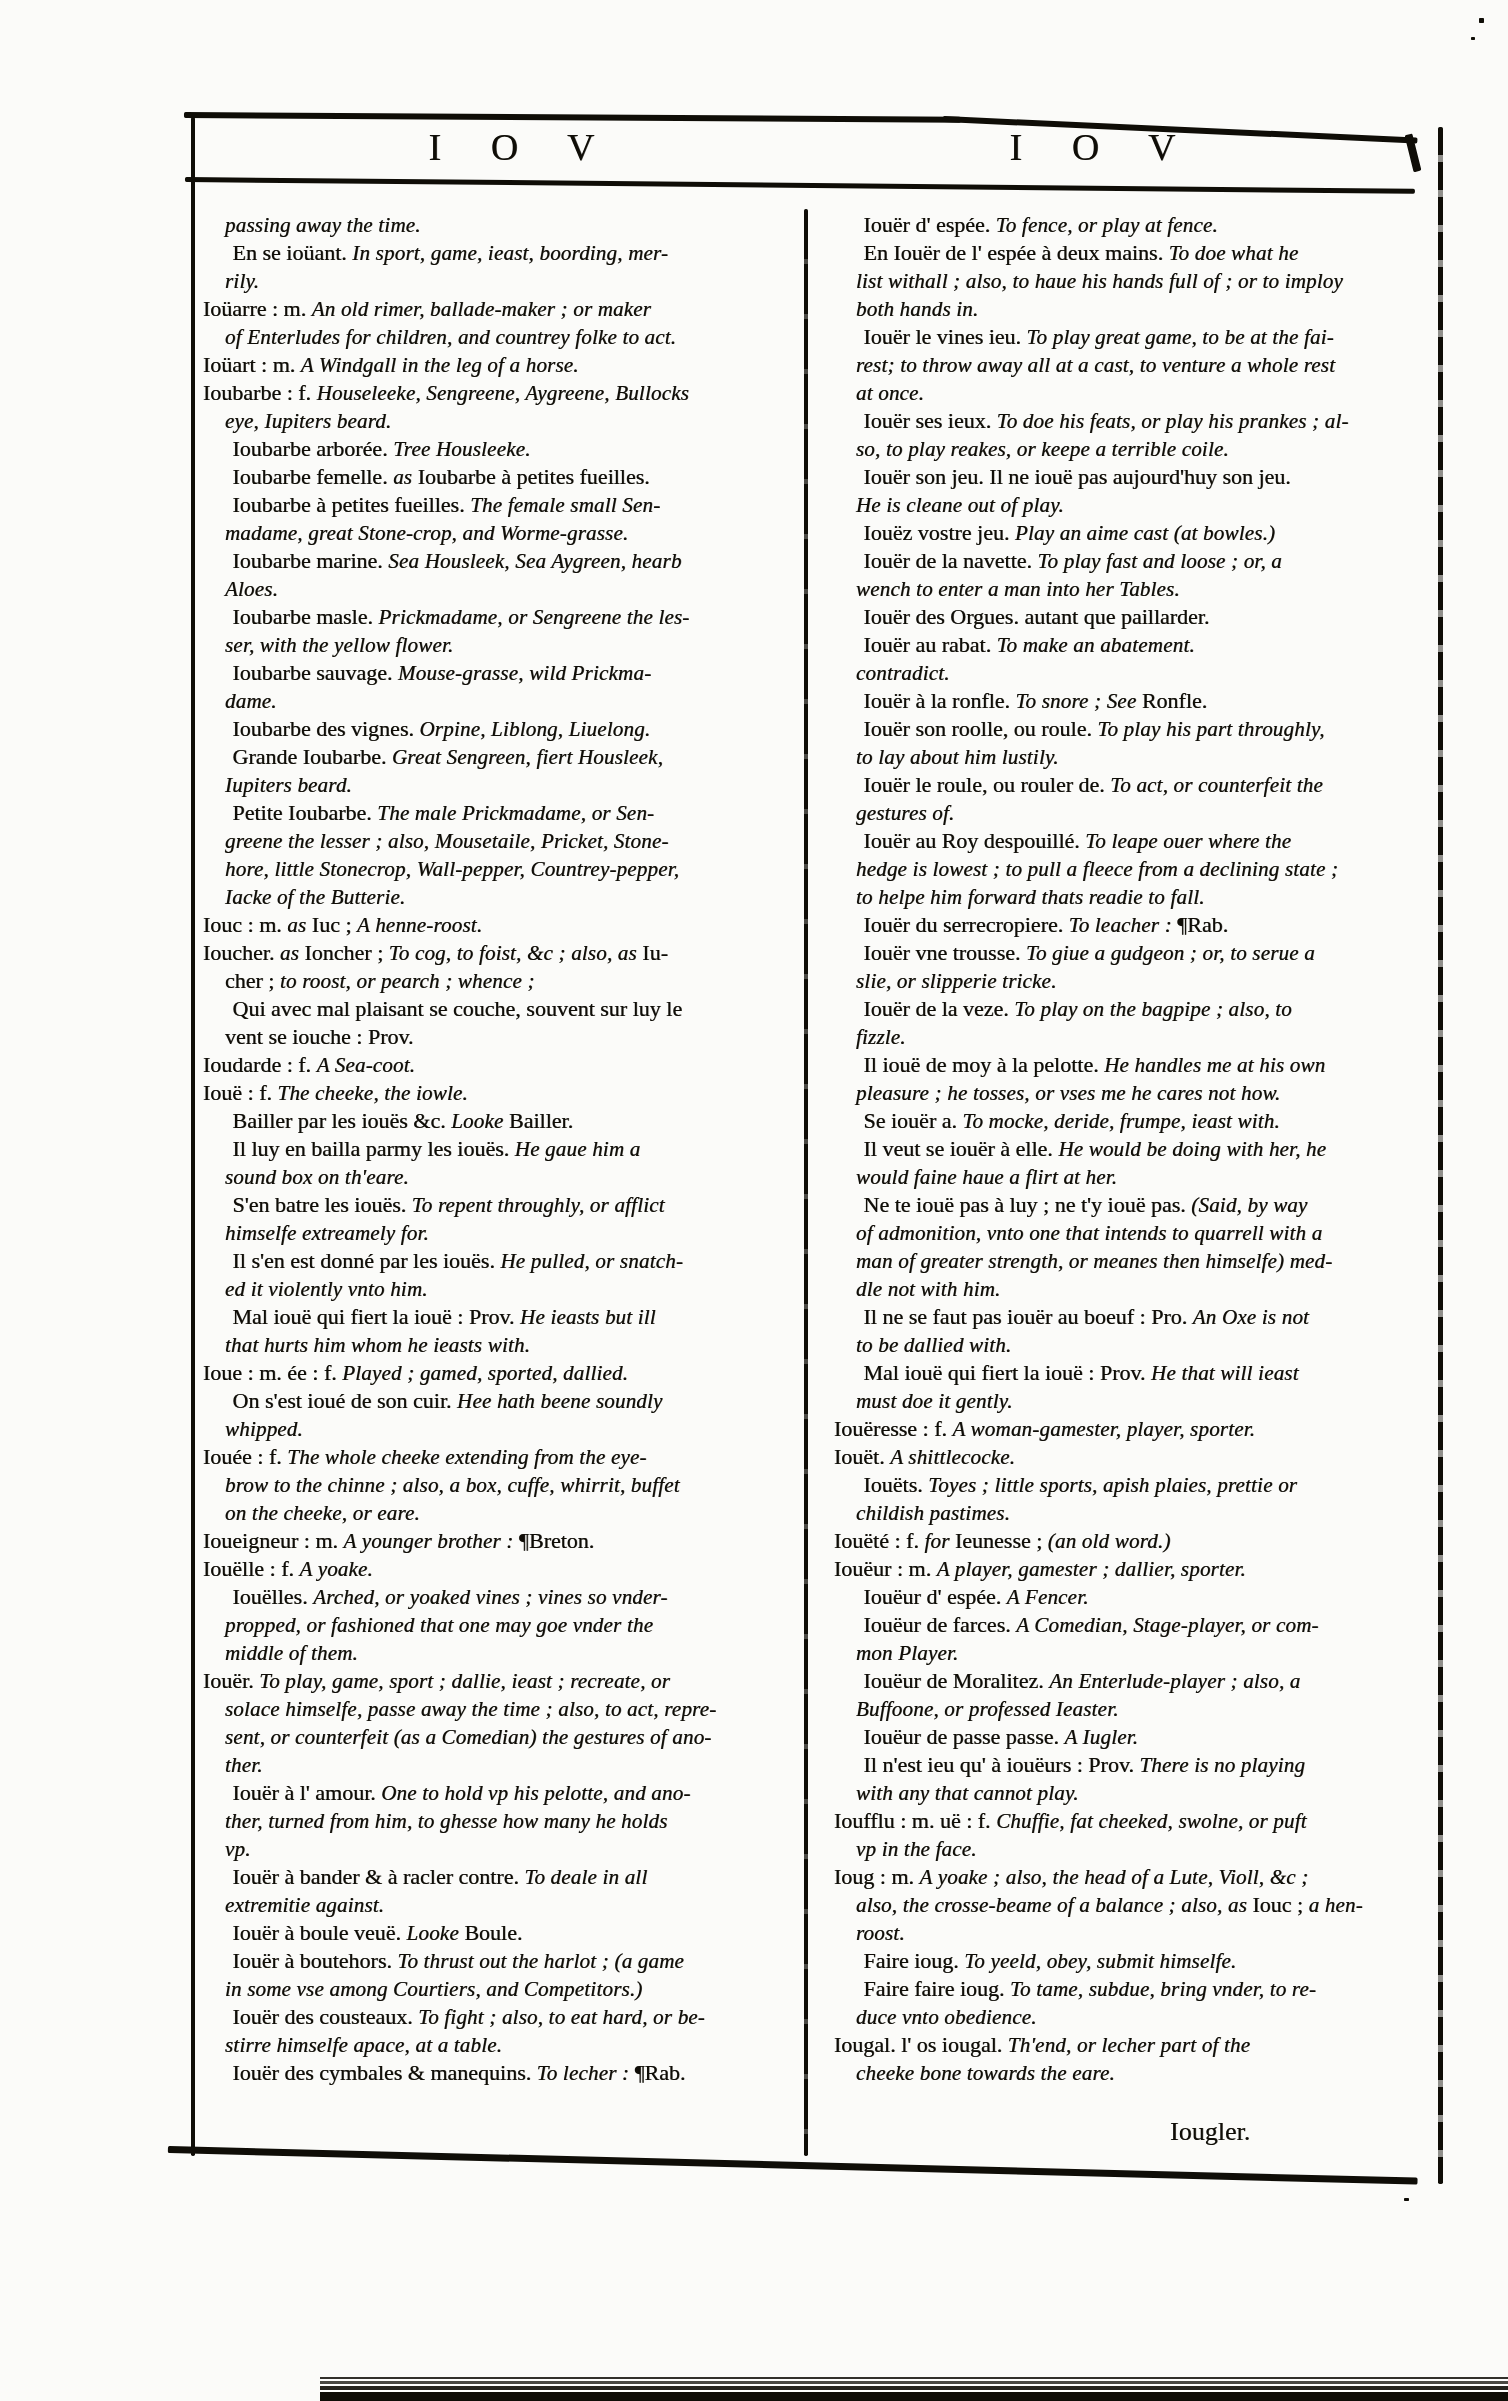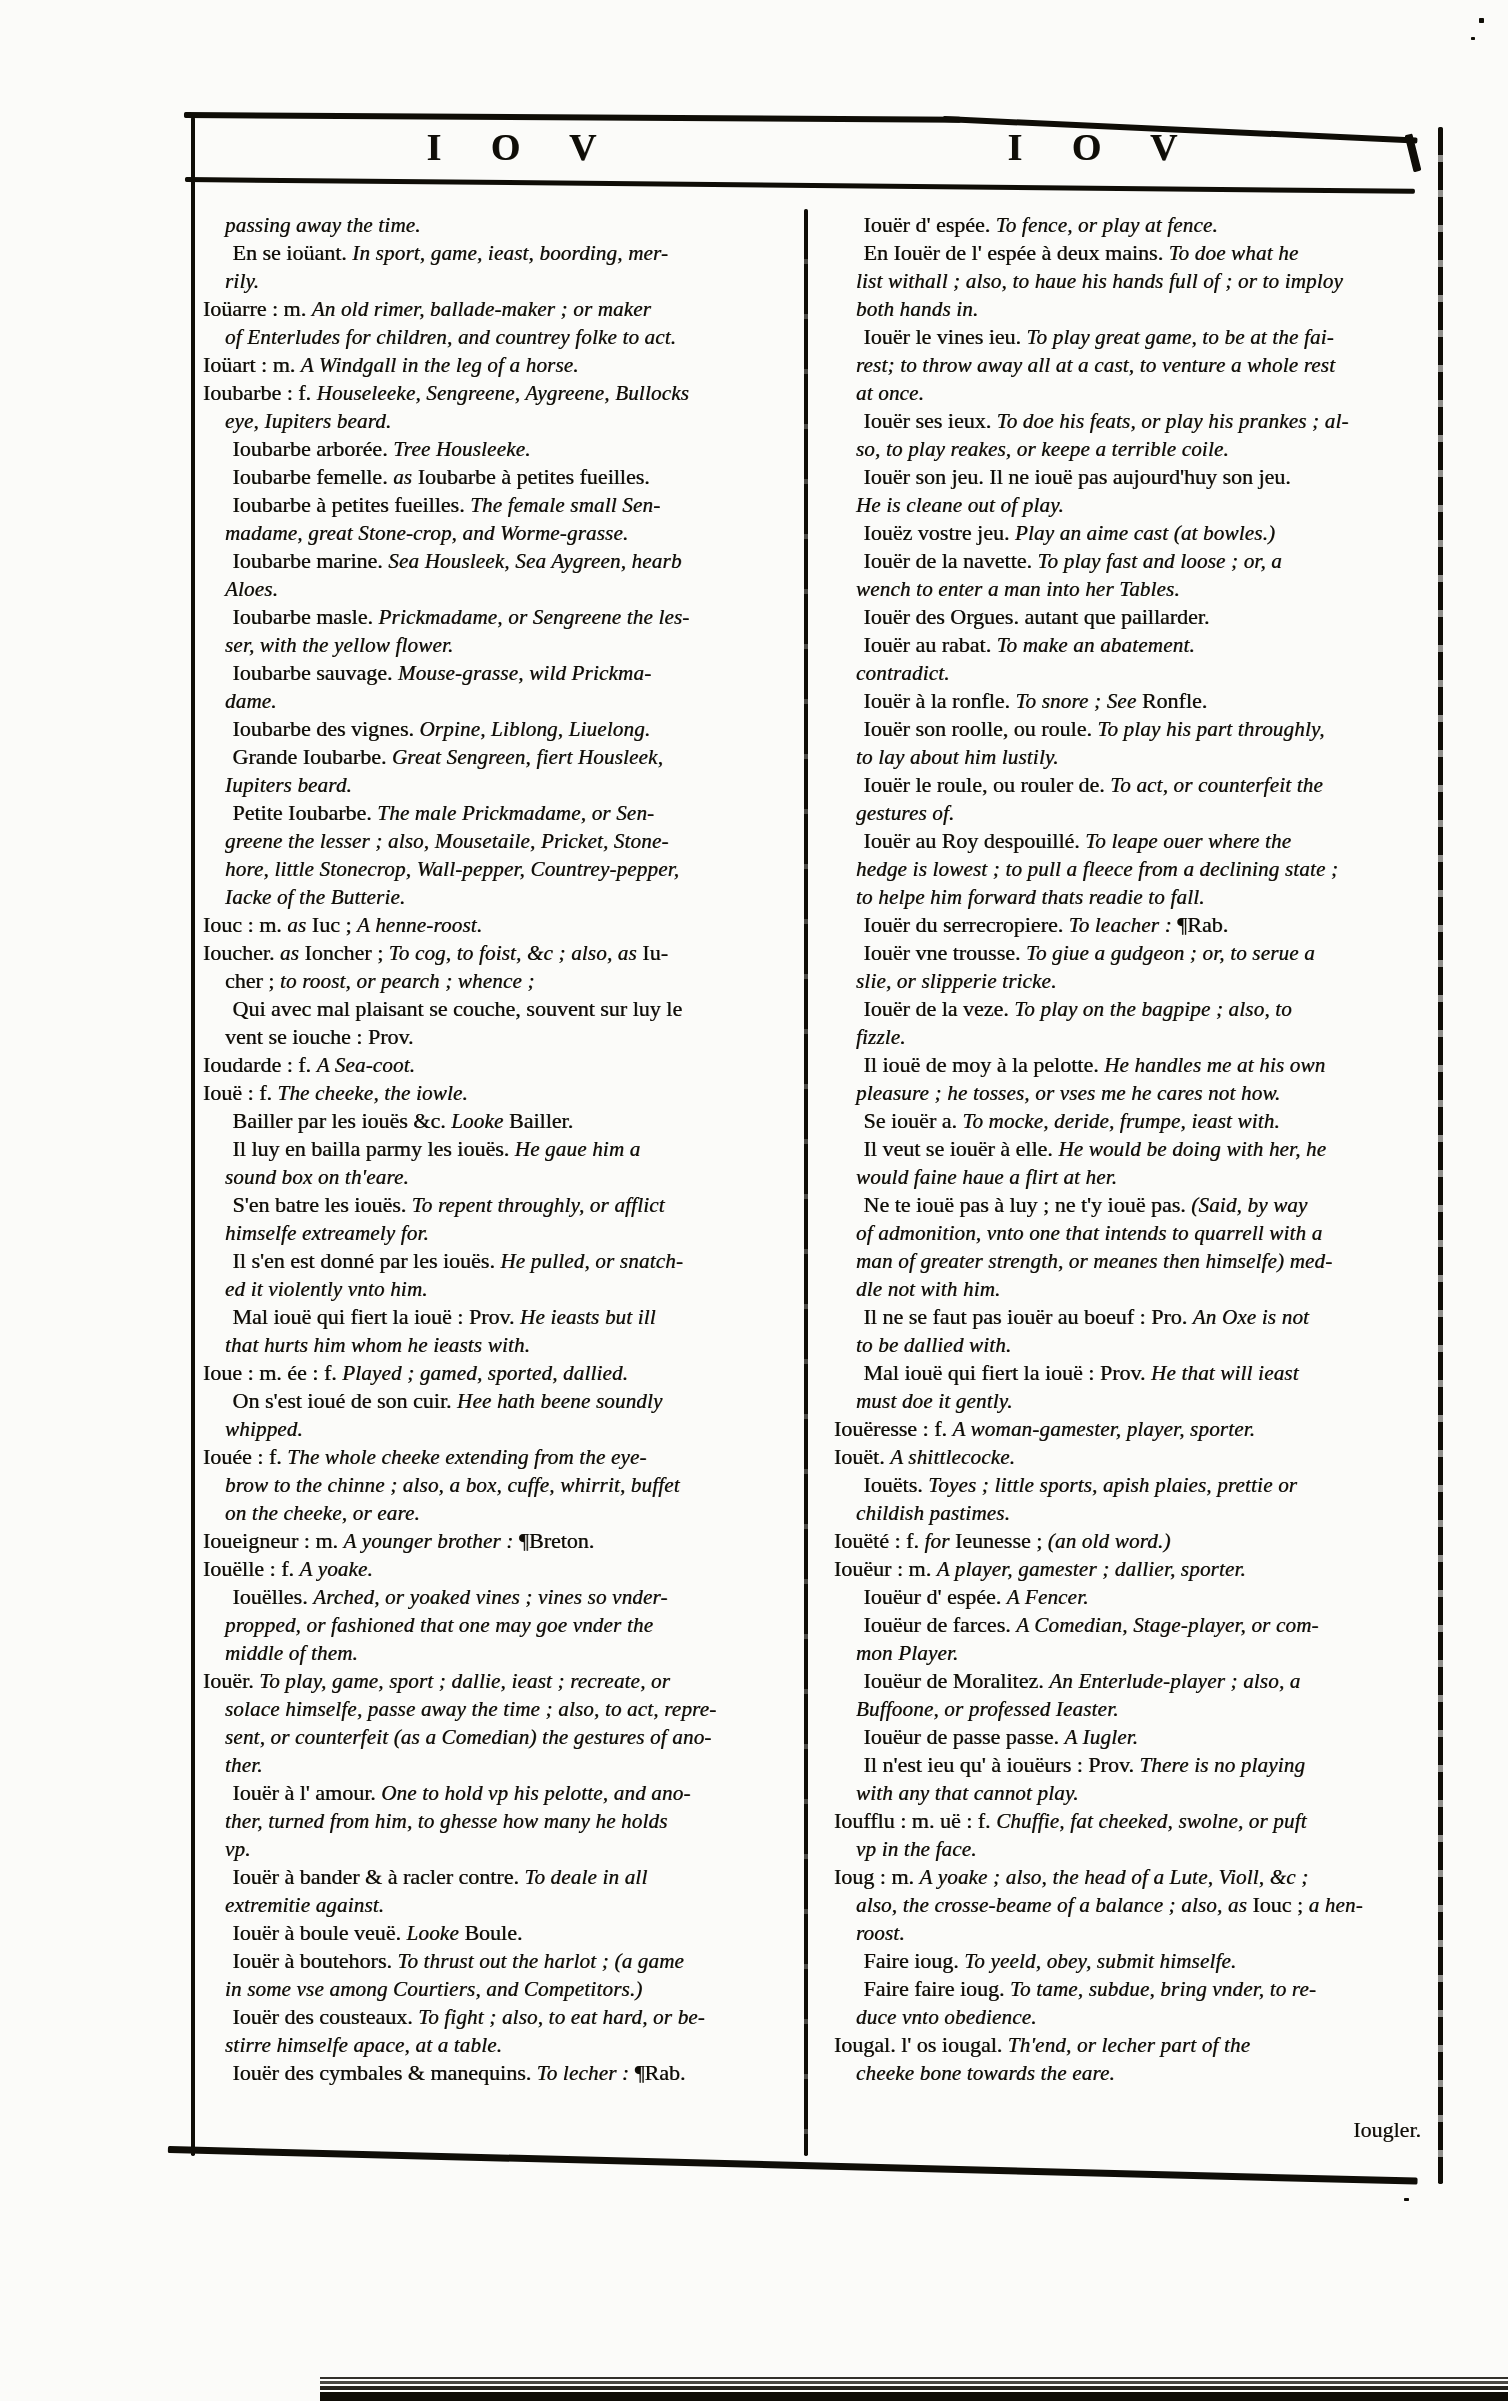--- a/index.html
+++ b/index.html
@@ -37,21 +37,21 @@
         rgba(15,13,7,0.75) 4.2px 7.5px, rgba(255,255,255,0.85) 7.5px 9.2px,
         rgba(15,13,7,0.9) 9.2px 13.4px, rgba(255,255,255,0.7) 13.4px 15px,
         rgba(15,13,7,1) 15px 24px);
   }
   .speck{position:absolute;background:var(--ink);border-radius:0.8px;}
 
   
   .running-head{
     position:absolute;top:125px;width:267px;
     text-align:center;
-    font-size:38px;font-weight:700;
+    font-size:38px;font-weight:400;
     letter-spacing:20px;
     text-shadow:0.5px 0.4px 0 rgba(15,13,7,0.6);
   }
   .running-head.left{left:388px;}
   .running-head.right{left:969px;}
 
   
   .col{
     position:absolute;top:211px;
     text-shadow:0.5px 0.4px 0 rgba(15,13,7,0.55), -0.2px 0 0 rgba(15,13,7,0.3);
@@ -62,21 +62,21 @@
     line-height:28px;height:28px;
     white-space:nowrap;
   }
   .ind-m{text-indent:-22px;}
   .ind-s{text-indent:7.5px;}
   .ind-c{text-indent:0;}
   .ro{font-size:22px;}
   .it{font-style:italic;font-size:21px;letter-spacing:0.2px;}
   .catchword{
     position:absolute;left:1170px;top:2117px;width:251px;
-    text-align:right;font-size:22px;
+    text-align:left;font-size:26px;
     text-shadow:0.5px 0.4px 0 rgba(15,13,7,0.55);
   }
 </style>
 </head>
 <body>
 
 <div class="page">
 
   <div class="rule rule-top-a"></div>
   <div class="rule rule-top-b"></div>

